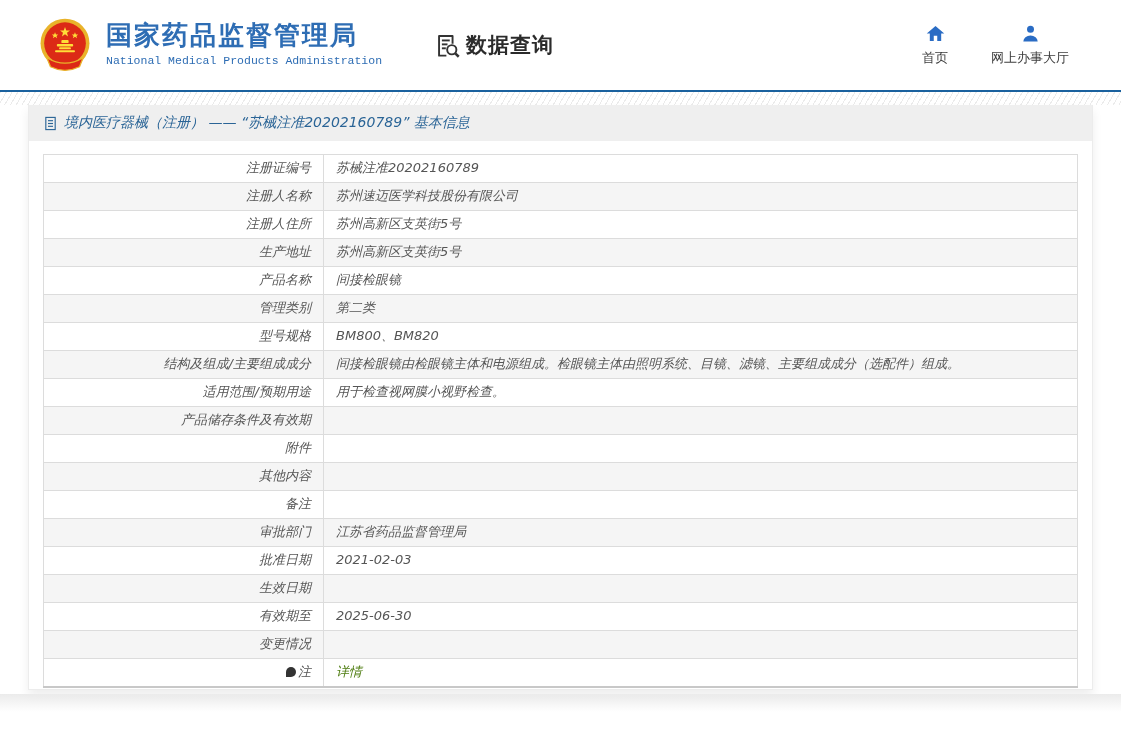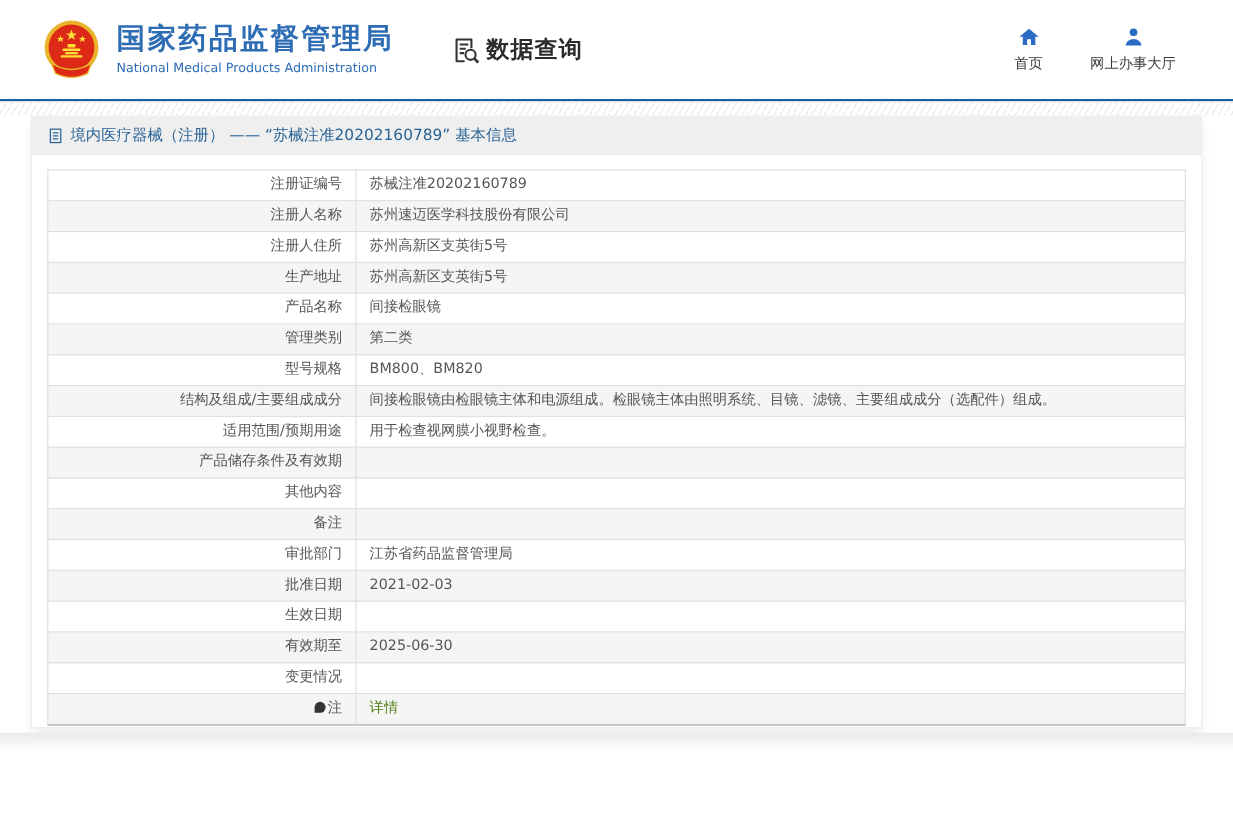--- a/index.html
+++ b/index.html
@@ -10,21 +10,21 @@
     font-family:"DejaVu Sans","Liberation Sans",sans-serif;
   }
 
   
   .header {
     height:92px; display:flex; align-items:center;
     background:#fff; border-bottom:2px solid #1a619e;
   }
   .logo-group { display:flex; align-items:center; margin-left:36px; }
   .emblem { width:58px; height:58px; flex:0 0 auto; }
-  .title-block { margin-left:12px; display:flex; flex-direction:column; }
+  .title-block { margin-left:12px; display:flex; flex-direction:column;font-family:Liberation Mono, monospace; }
   .agency-title {
     font-size:26px; font-weight:bold; color:#2e6db4; letter-spacing:2px; line-height:1.15;
   }
   .agency-subtitle { font-size:11.5px; color:#2e6db4; margin-top:2px; }
 
   .dq { display:flex; align-items:center; margin-left:52px; cursor:pointer; }
   .dq-icon { width:27px; height:27px; }
   .dq-label { font-size:21px; color:#2b2b2b; font-weight:600; margin-left:5px; letter-spacing:1px; }
 
   .nav { margin-left:auto; display:flex; gap:34px; margin-right:52px; }
@@ -40,20 +40,21 @@
     height:13px;
     background:repeating-linear-gradient(120deg,#ebebeb 0 1px,rgba(255,255,255,0) 1px 5px);
   }
 
   
   .panel {
     margin:0 28px; width:1065px;
     border:1px solid #ececec; border-top:none;
     box-shadow:0 6px 10px rgba(0,0,0,0.07);
     background:#fff;
+    font-style:italic;
   }
   .panel-title {
     background:#efefef; height:36px; display:flex; align-items:center;
     padding-left:14px; gap:6px;
   }
   .panel-title-text { color:#2a6496; font-size:14px; }
   .doc-icon { width:15px; height:15px; flex:0 0 auto; }
 
   .panel-body { padding:13px 14px 1px 14px; }
 
@@ -178,20 +179,24 @@
           </tr>
           <tr>
             <td class="label-cell">适用范围/预期用途</td>
             <td class="value-cell">用于检查视网膜小视野检查。</td>
           </tr>
           <tr>
             <td class="label-cell">产品储存条件及有效期</td>
             <td class="value-cell"></td>
           </tr>
           <tr>
+            <td class="label-cell">附件</td>
+            <td class="value-cell"></td>
+          </tr>
+          <tr>
             <td class="label-cell">其他内容</td>
             <td class="value-cell"></td>
           </tr>
           <tr>
             <td class="label-cell">备注</td>
             <td class="value-cell"></td>
           </tr>
           <tr>
             <td class="label-cell">审批部门</td>
             <td class="value-cell">江苏省药品监督管理局</td>

